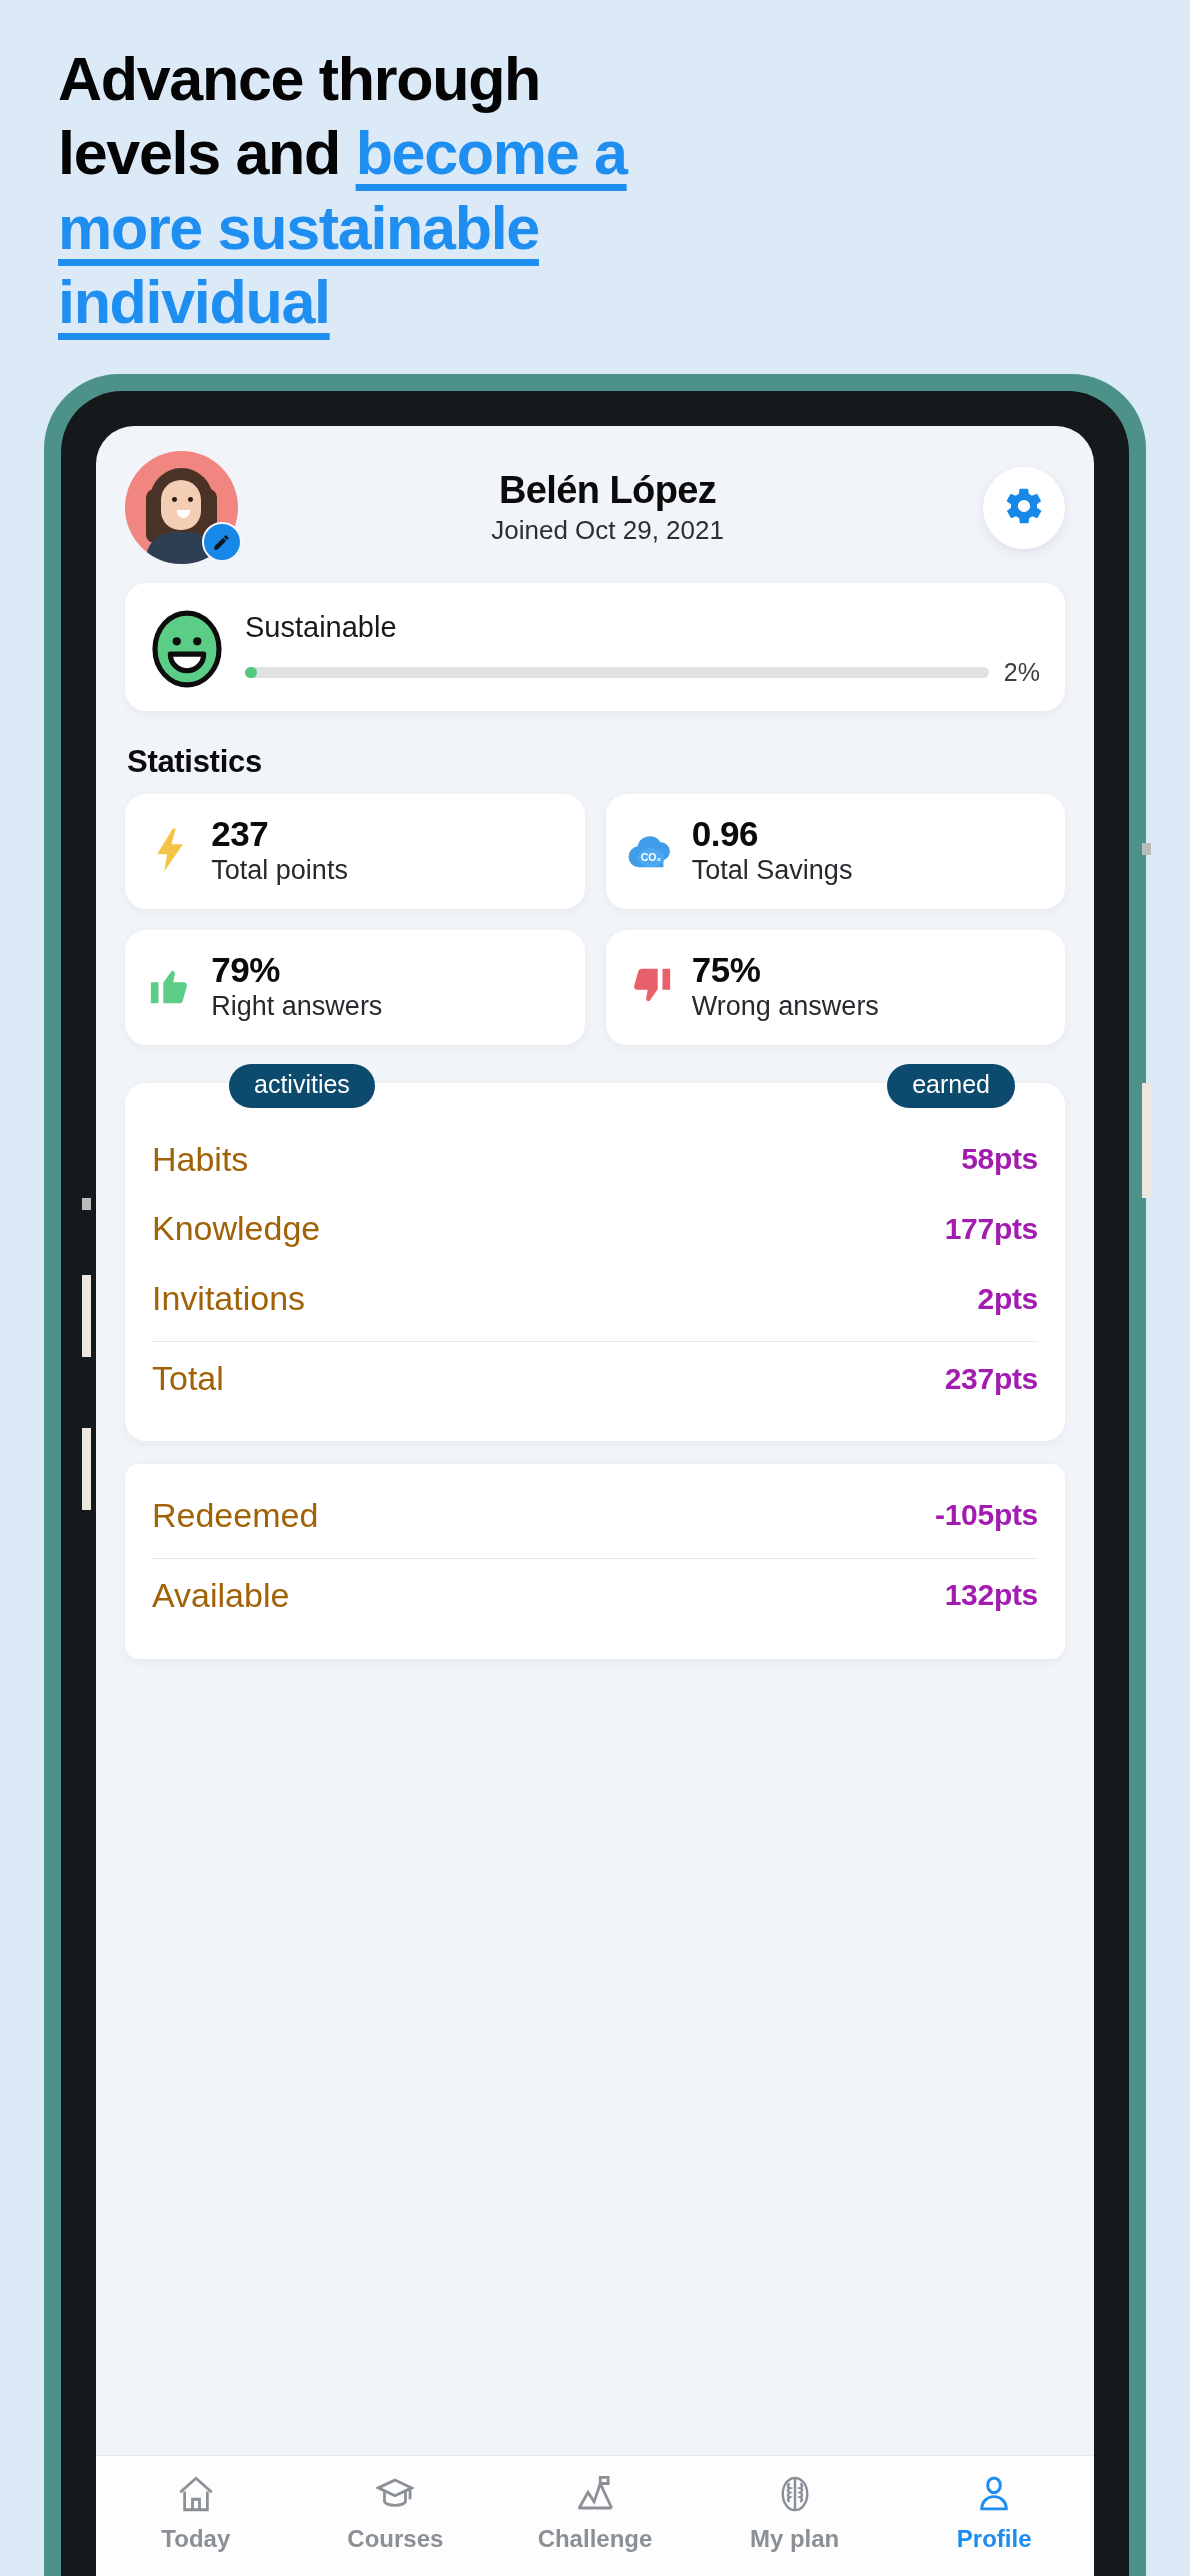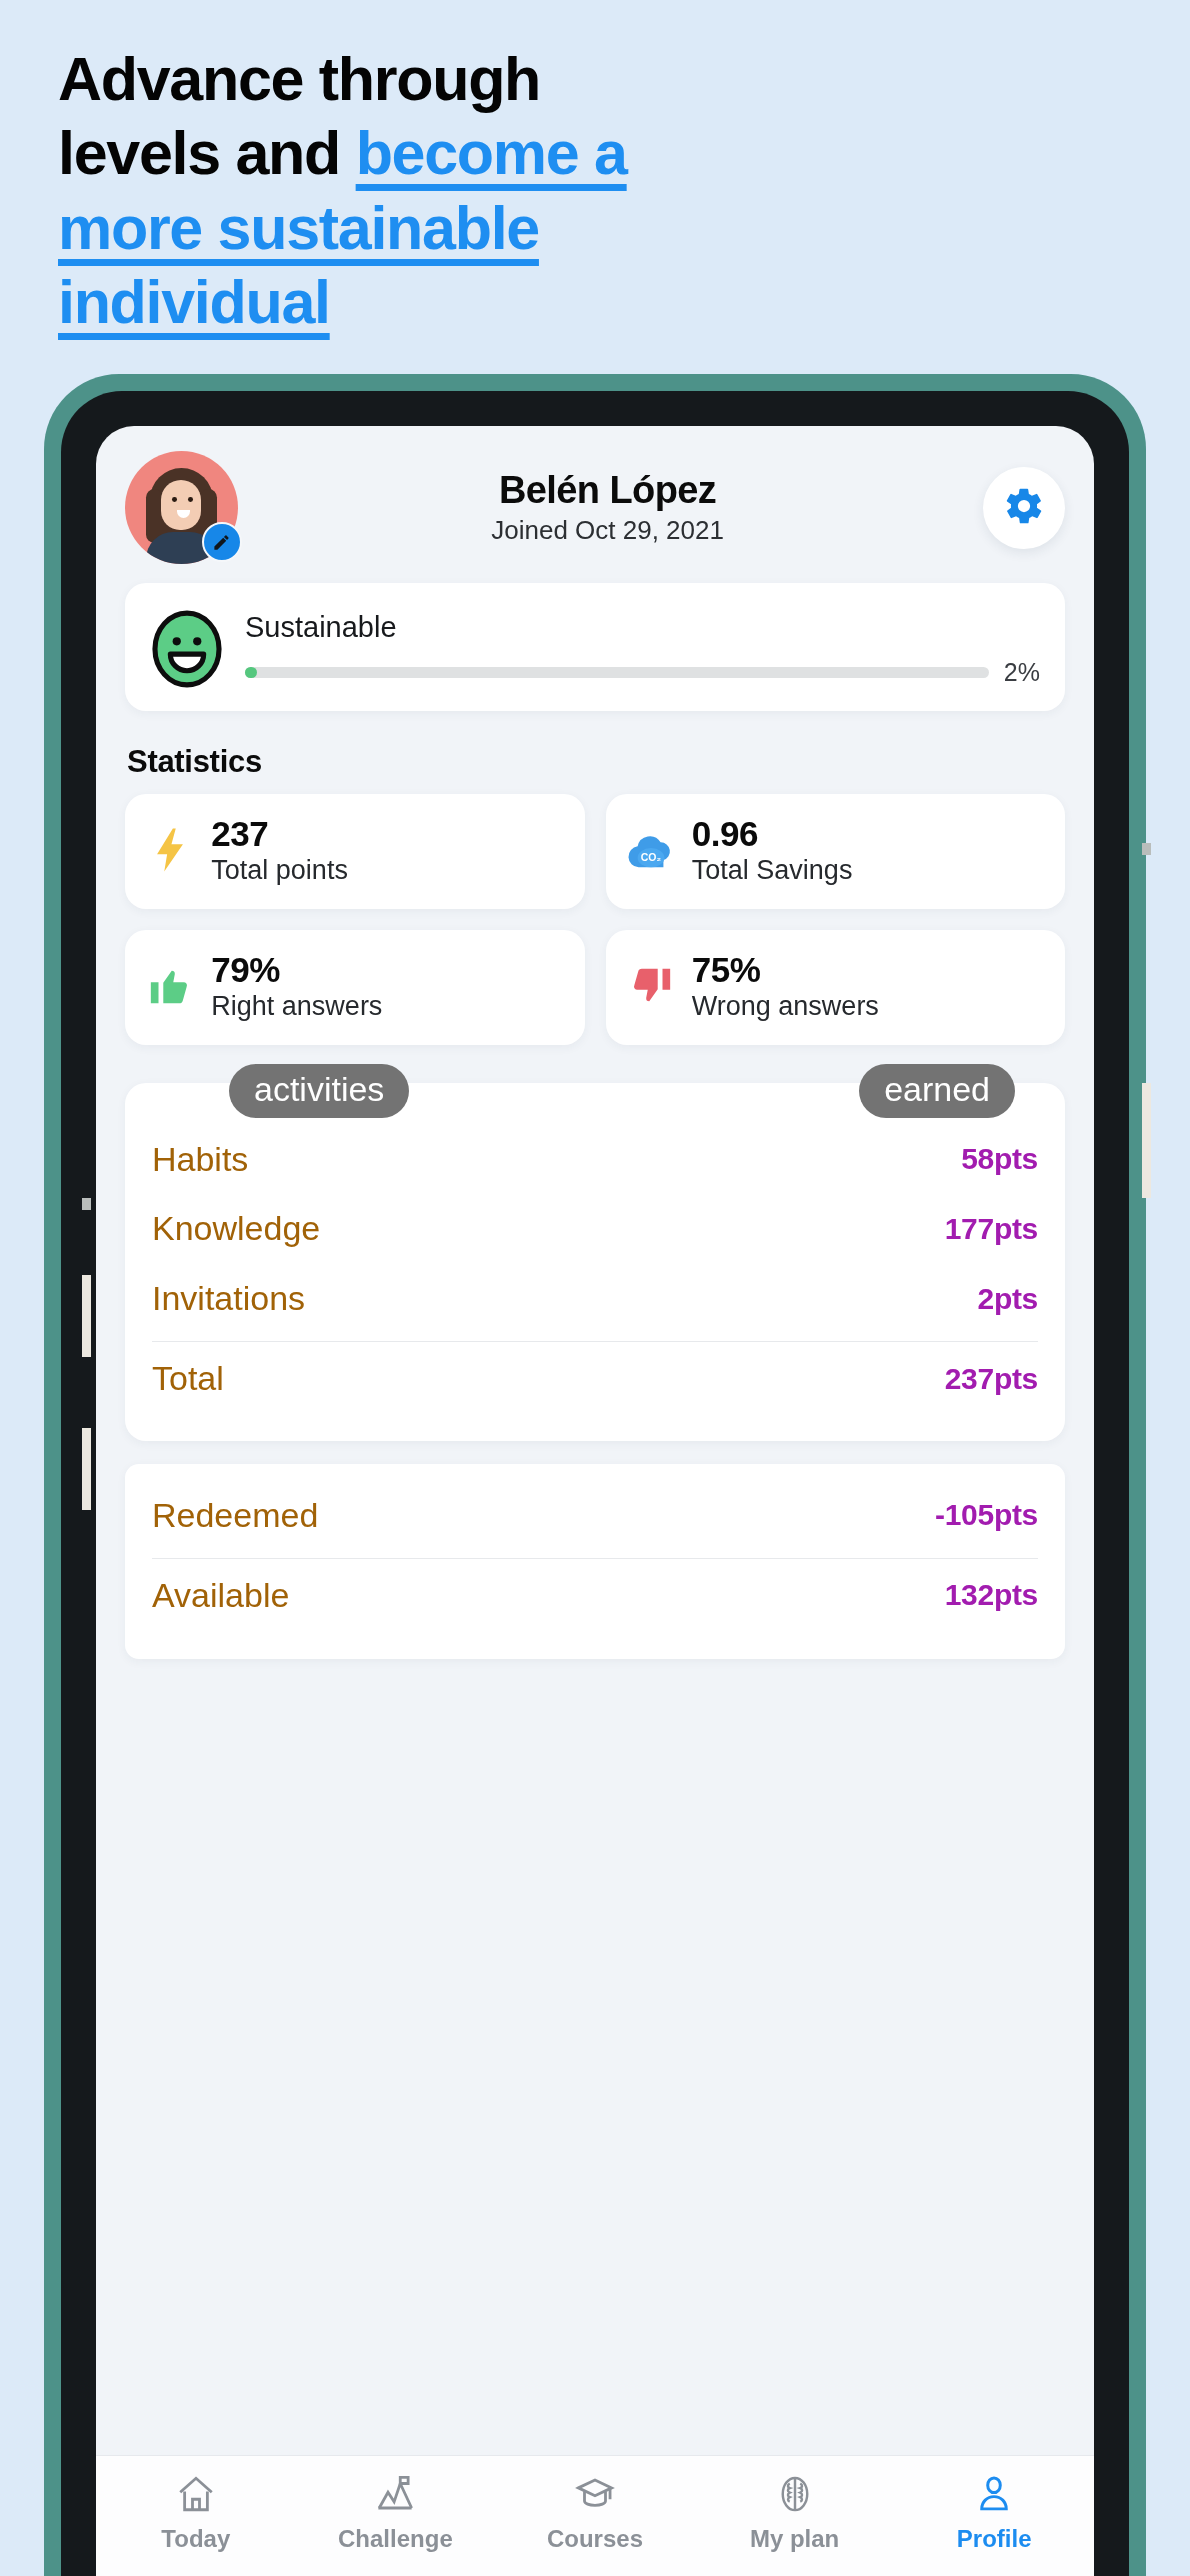--- a/index.html
+++ b/index.html
@@ -103,21 +103,21 @@
     box-shadow: 0 2.9px 9.6px rgba(30,50,80,.05);
   }
   .stat-ico { width: 52px; height: 52px; flex: 0 0 auto; display: flex; align-items: center; justify-content: center; }
   .stat-val { font-size: 35px; font-weight: 800; color: #0b0b0b; line-height: 1.06; letter-spacing: -0.5px; }
   .stat-lbl { font-size: 27px; color: #26292d; margin-top: 2.9px; }
 
   
   .points-wrap { position: relative; margin: 38px 29px 0 29px; }
   .chip-row { position: absolute; top: -19px; left: 0; right: 0; display: flex; z-index: 3; }
   .chip {
-    background: #737373; color: #fff; font-size: 34px;
+    background: #0c4a6e; color: #fff; font-size: 25px;
     border-radius: 29px; padding: 6.7px 25px 8.6px 25px; position: absolute;
   }
   .chip.activities { left: 104px; }
   .chip.earned { right: 50px; }
   .points-card {
     background: #fff; border-radius: 21px; padding: 42px 27px 27px 27px;
     box-shadow: 0 2.9px 9.6px rgba(30,50,80,.05);
   }
   .prow { display: flex; justify-content: space-between; align-items: center; padding: 15.3px 0; }
   .prow .k { font-size: 34px; color: #a16207; }
@@ -306,36 +306,36 @@
                   <path d="M3 11L12 3l9 8"></path>
                   <path d="M5.5 10.5V21h13V10.5"></path>
                   <path d="M10 21v-6h4v6"></path>
                 </svg>
             </span>
             <span class="nav-lbl">Today</span>
           </div>
           <div class="nav-item">
             <span class="nav-ico">
               <svg width="42" height="42" viewBox="0 0 24 24" fill="none" stroke="#8b9097" stroke-width="1.6">
+                  <path d="M2.5 8.5L12 4l9.5 4.5L12 13z"></path>
+                  <path d="M6 10.5V16c0 1.4 2.7 2.5 6 2.5s6-1.1 6-2.5v-5.5"></path>
+                  <path d="M20.6 9v6"></path>
+                </svg>
+            </span>
+            <span class="nav-lbl">Courses</span>
+          </div>
+          <div class="nav-item">
+            <span class="nav-ico">
+              <svg width="42" height="42" viewBox="0 0 24 24" fill="none" stroke="#8b9097" stroke-width="1.6">
                   <path d="M2.5 20h19"></path>
                   <path d="M3 20l5-9 3.5 5.5L15 6l6.5 14"></path>
                   <path d="M15 6V2.5h4.5V6z"></path>
                 </svg>
             </span>
             <span class="nav-lbl">Challenge</span>
-          </div>
-          <div class="nav-item">
-            <span class="nav-ico">
-              <svg width="42" height="42" viewBox="0 0 24 24" fill="none" stroke="#8b9097" stroke-width="1.6">
-                  <path d="M2.5 8.5L12 4l9.5 4.5L12 13z"></path>
-                  <path d="M6 10.5V16c0 1.4 2.7 2.5 6 2.5s6-1.1 6-2.5v-5.5"></path>
-                  <path d="M20.6 9v6"></path>
-                </svg>
-            </span>
-            <span class="nav-lbl">Courses</span>
           </div>
           <div class="nav-item">
             <span class="nav-ico">
               <svg width="42" height="42" viewBox="0 0 24 24" fill="none" stroke="#8b9097" stroke-width="1.4">
                   <ellipse cx="12" cy="12" rx="7" ry="9.2"></ellipse>
                   <path d="M12 3v18"></path>
                   <path d="M9 6c-1.5.8-1.2 2.2 0 2.6-1.4.5-1.4 2 0 2.6-1.4.6-1.3 2.1 0 2.6-1.3.6-1.3 2 0 2.6"></path>
                   <path d="M15 6c1.5.8 1.2 2.2 0 2.6 1.4.5 1.4 2 0 2.6 1.4.6 1.3 2.1 0 2.6 1.3.6 1.3 2 0 2.6"></path>
                 </svg>
             </span>

